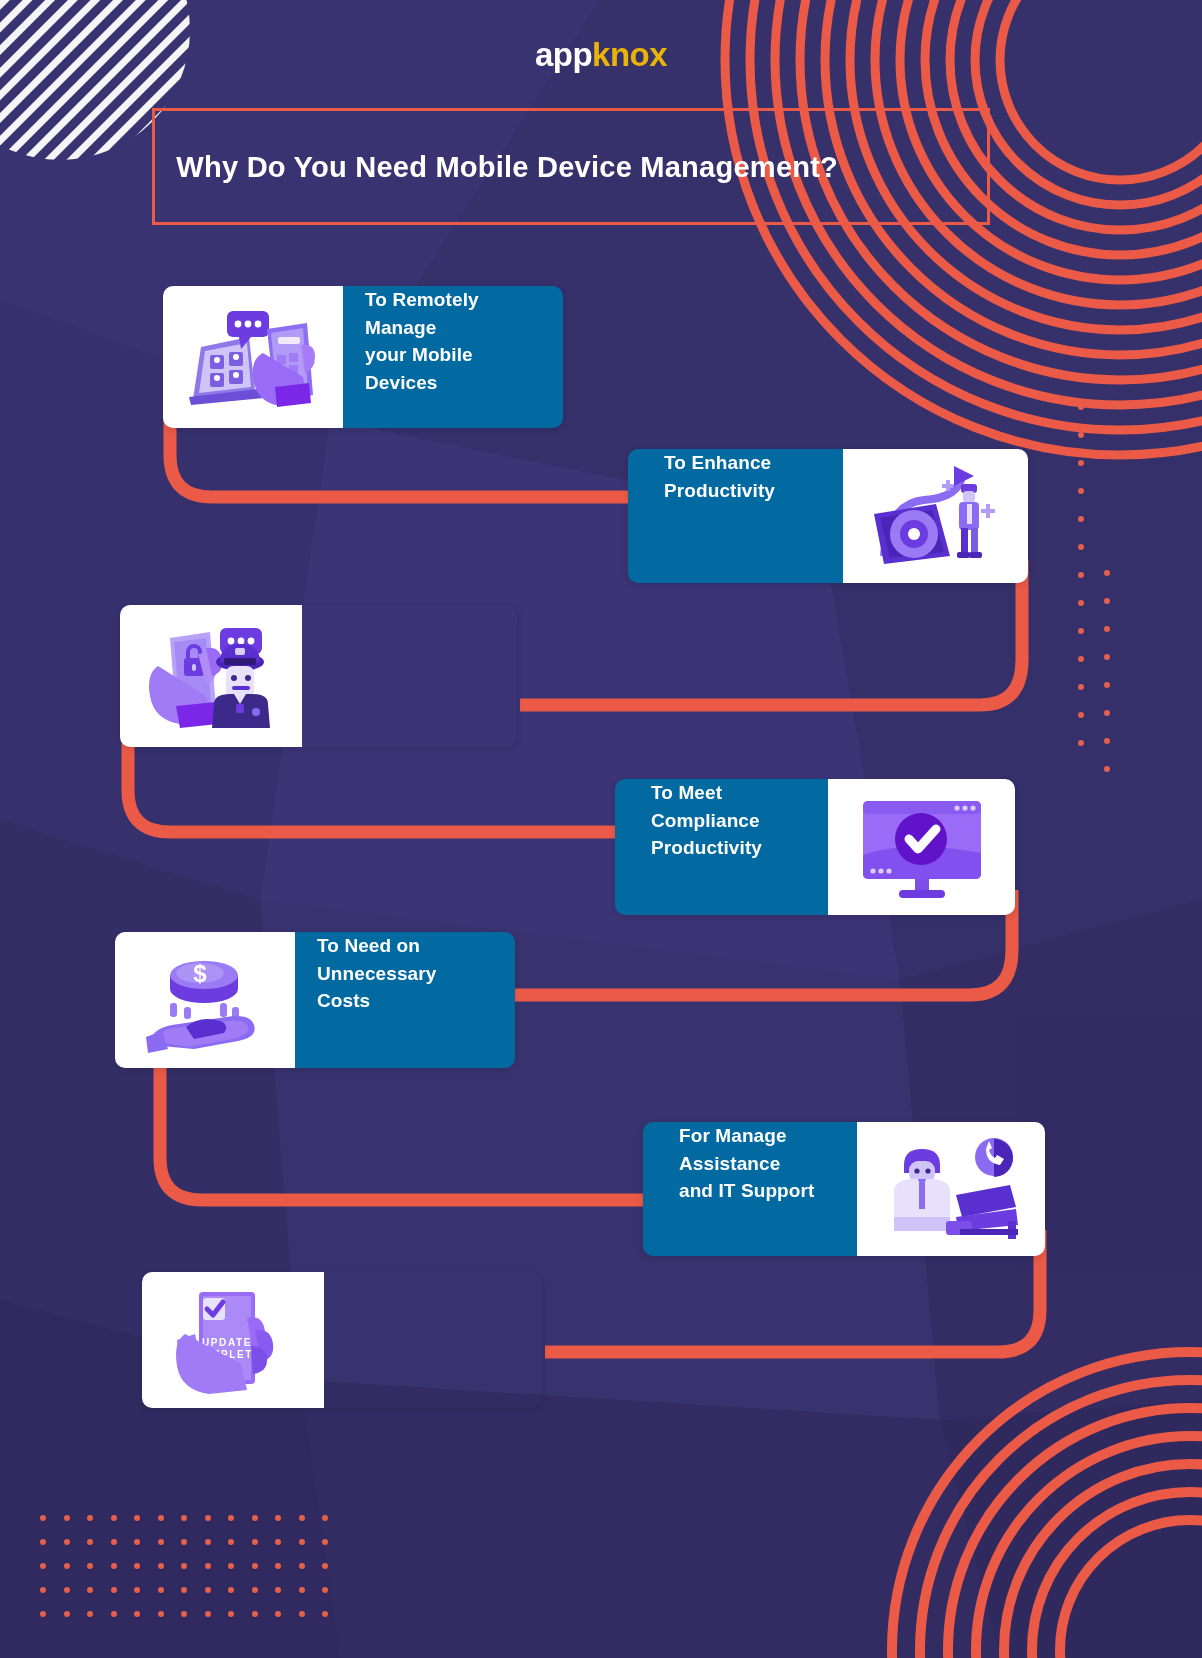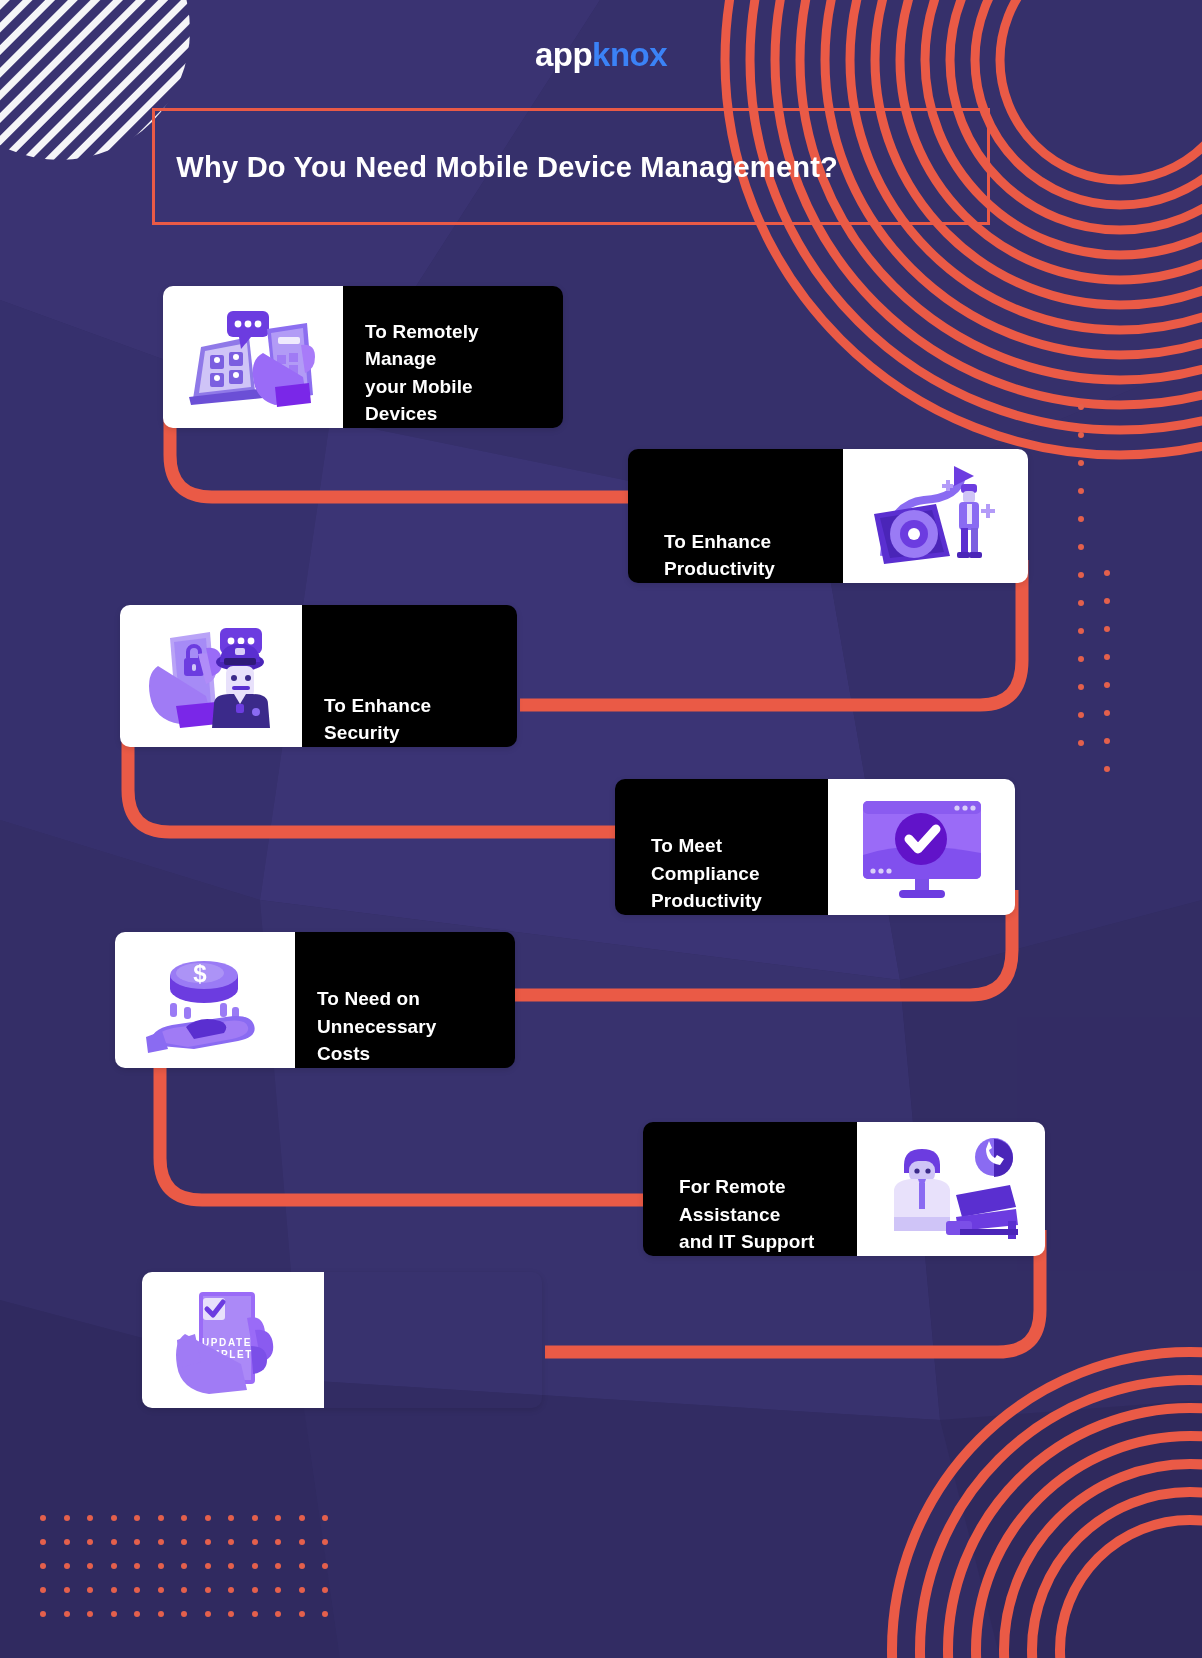--- a/index.html
+++ b/index.html
@@ -17,21 +17,21 @@
   
   .logo-wrap{
     position:absolute; top:38px; left:0; width:1202px;
     text-align:center; z-index:5;
   }
   .logo{
     display:inline-block; font-size:33px; font-weight:700;
     letter-spacing:-0.5px; line-height:1;
   }
   .logo .app{ color:#ffffff; }
-  .logo .knox{ color:#3b82f6; }
+  .logo .knox{ color:#eab308; }
 
   
   .title-box{
     position:absolute; left:152px; top:108px;
     width:838px; height:117px;
     border:3px solid #ea5a46;
     display:flex; align-items:center;
     z-index:5;
   }
   .title-text{
@@ -54,22 +54,22 @@
     display:flex; align-items:stretch;
     border-radius:10px; overflow:hidden;
     box-shadow:0 2px 6px rgba(0,0,0,.12);
   }
   .card .pane-icon{
     background:#ffffff;
     display:flex; align-items:center; justify-content:center;
     flex:0 0 auto;
   }
   .card .pane-text{
-    background:#000000;
-    display:flex; align-items:flex-end;
+    background:#0369a1;
+    display:flex; align-items:flex-start;
     flex:1 1 auto;
   }
   .card .label{
     color:#ffffff;
     font-size:19px; font-weight:700; line-height:1.45;
     padding:0 16px 0 22px;
     letter-spacing:.1px;
     white-space:pre-line;
   }
   .card.rev .label{ padding:0 14px 0 36px; }
@@ -386,23 +386,20 @@
         <circle cx="98" cy="58" r="3" fill="#3b2a8a"></circle>
         <circle cx="112" cy="58" r="3" fill="#3b2a8a"></circle>
         <rect x="96" y="66" width="18" height="4" rx="2" fill="#5a2fd0"></rect>
         <path d="M78 84 Q78 74 94 74 L116 74 Q132 74 132 84 L134 108 L76 108 Z" fill="#3b2a8a"></path>
         <path d="M98 74 L104 84 L110 74 Z" fill="#e8e1fb"></path>
         <rect x="100" y="84" width="8" height="9" rx="2" fill="#6c3ce0"></rect>
         <circle cx="120" cy="92" r="4" fill="#8a6bf2"></circle>
       </svg>
     </span>
   </div>
-  <div class="pane-text">
-    <div class="label">To Enhance Security</div>
-  </div>
 </div>
 
 <div class="card rev" style="left:615px; top:779px; width:400px; height:136px;">
   <div class="pane-text">
     <div class="label">To Meet
 Compliance
 Productivity</div>
   </div>
   <div class="pane-icon" style="width:187px;">
     <span>
@@ -459,21 +456,21 @@
   </div>
   <div class="pane-text">
     <div class="label">To Need on
 Unnecessary
 Costs</div>
   </div>
 </div>
 
 <div class="card rev" style="left:643px; top:1122px; width:402px; height:134px;">
   <div class="pane-text">
-    <div class="label">For Remote
+    <div class="label">For Manage
 Assistance
 and IT Support</div>
   </div>
   <div class="pane-icon" style="width:188px;">
     <span>
       <svg width="150" height="112" viewBox="0 0 150 112">
 
         <path d="M28 32 Q28 16 46 16 Q64 16 64 32 L64 40 L28 40 Z" fill="#6c3ce0"></path>
         <rect x="33" y="28" width="26" height="22" rx="9" fill="#cfc4f7"></rect>
         <circle cx="41" cy="38" r="2.6" fill="#3b2a8a"></circle>

